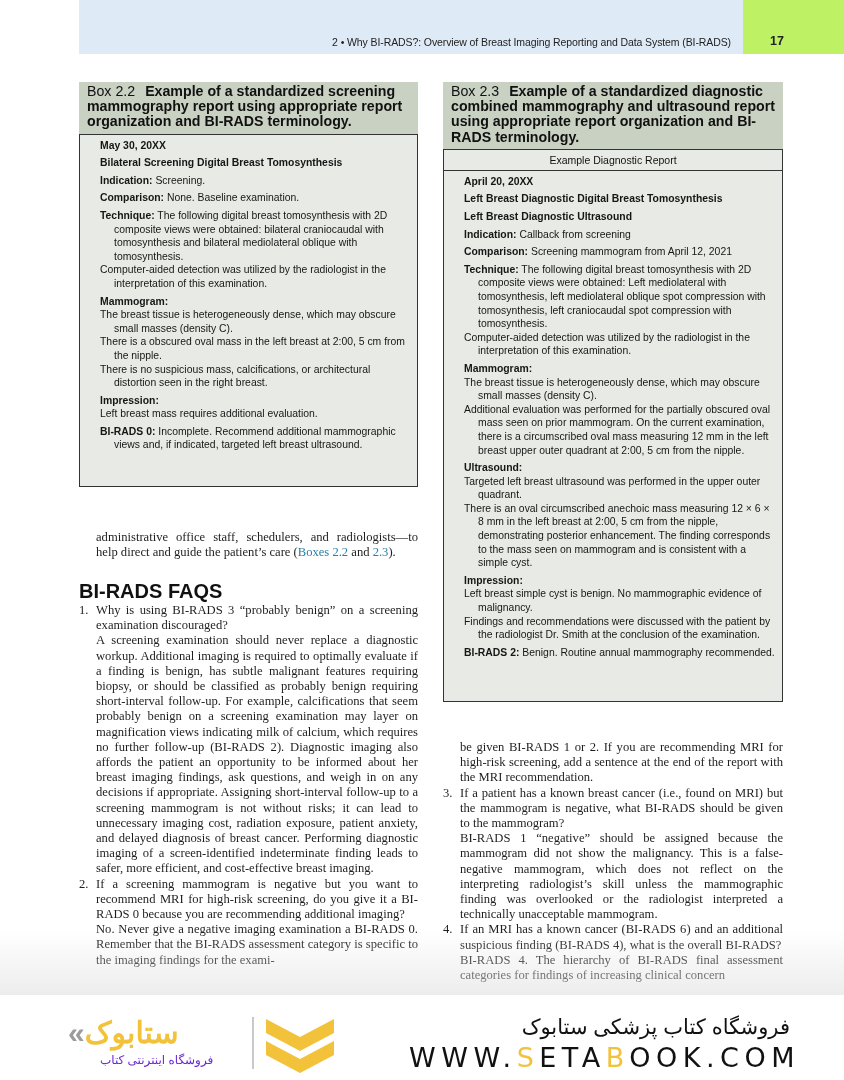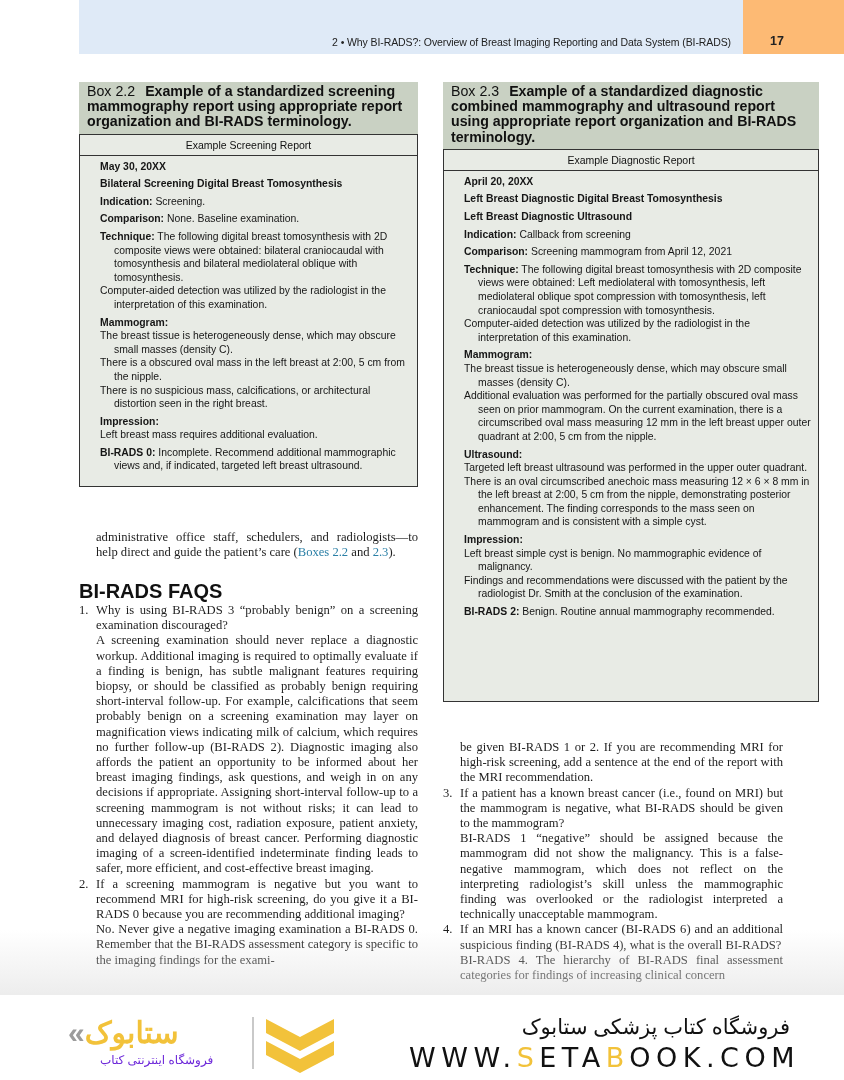--- a/index.html
+++ b/index.html
@@ -2,21 +2,21 @@
 <html><head>
 <meta charset="utf-8">
 <style>
   * { box-sizing: border-box; margin: 0; padding: 0; }
   html, body { width: 844px; height: 1080px; background: #ffffff; overflow: hidden; }
   body { position: relative; font-family: "Liberation Sans", sans-serif; color: #1a1a1a; }
 
   
   .run-head { position: absolute; left: 79px; top: 0; width: 664px; height: 54px; background: #dfeaf7; }
   .run-head-text { position: absolute; right: 12px; bottom: 6px; font-family: "Liberation Sans", sans-serif; font-size: 10.5px; color: #222; letter-spacing: -0.1px; }
-  .page-num-box { position: absolute; left: 743px; top: 0; width: 101px; height: 54px; background: #fdba74; }
+  .page-num-box { position: absolute; left: 743px; top: 0; width: 101px; height: 54px; background: #bef264; }
   .page-num { position: absolute; left: 27px; bottom: 6px; font-size: 12.5px; font-weight: bold; color: #222; }
 
   
   .box { position: absolute; background: #c9d1c3; }
   .box-title { padding: 2px 8px 4px 8px; font-size: 14.2px; line-height: 15.2px; color: #111; font-weight: bold; }
   .box-title .boxno { font-weight: normal; margin-right: 10px; }
   .box-inner { border: 1.5px solid #333; background: #e8ebe5; margin: 0 0 0 0; }
   .box-inner .caption { text-align: center; font-size: 10.5px; padding: 4px 0 4px 0; border-bottom: 1px solid #333; color: #111; }
   .box-body { padding: 2px 6px 5px 6px; font-size: 10.4px; line-height: 13.6px; color: #161616; }
   .box-body .p { margin-top: 4px; padding-left: 28px; text-indent: -14px; }
@@ -53,40 +53,39 @@
 </div>
 <div class="page-num-box">
   <span class="page-num">17</span>
 </div>
 
 <div class="box" style="left:79px; top:82px; width:339px; height:402px;">
   <div class="box-title">
     <span class="boxno">Box 2.2</span><span>Example of a standardized screening mammography report using appropriate report organization and BI-RADS terminology.</span>
   </div>
   <div class="box-inner" style="height:353px;">
-    <div class="caption">Example Screening Report</div>
     <div class="box-body">
       <div class="p first"><span class="b">May 30, 20XX</span></div>
       <div class="p"><span class="b">Bilateral Screening Digital Breast Tomosynthesis</span></div>
       <div class="p"><span class="b">Indication:</span><span> Screening.</span></div>
       <div class="p"><span class="b">Comparison:</span><span> None. Baseline examination.</span></div>
       <div class="p"><span class="b">Technique:</span><span> The following digital breast tomosynthesis with 2D composite views were obtained: bilateral craniocaudal with tomosynthesis and bilateral mediolateral oblique with tomosynthesis.</span></div>
       <div class="p tight">Computer-aided detection was utilized by the radiologist in the interpretation of this examination.</div>
       <div class="p"><span class="b">Mammogram:</span></div>
       <div class="p tight">The breast tissue is heterogeneously dense, which may obscure small masses (density C).</div>
       <div class="p tight">There is a obscured oval mass in the left breast at 2:00, 5 cm from the nipple.</div>
       <div class="p tight">There is no suspicious mass, calcifications, or architectural distortion seen in the right breast.</div>
       <div class="p"><span class="b">Impression:</span></div>
       <div class="p tight">Left breast mass requires additional evaluation.</div>
       <div class="p"><span class="b">BI-RADS 0:</span><span> Incomplete. Recommend additional mammographic views and, if indicated, targeted left breast ultrasound.</span></div>
     </div>
   </div>
 </div>
 
-<div class="box" style="left:443px; top:82px; width:376px; height:617px;">
+<div class="box" style="left:443px; top:82px; width:340px; height:617px;">
   <div class="box-title">
     <span class="boxno">Box 2.3</span><span>Example of a standardized diagnostic combined mammography and ultrasound report using appropriate report organization and BI-RADS terminology.</span>
   </div>
   <div class="box-inner" style="height:553px;">
     <div class="caption">Example Diagnostic Report</div>
     <div class="box-body">
       <div class="p first"><span class="b">April 20, 20XX</span></div>
       <div class="p"><span class="b">Left Breast Diagnostic Digital Breast Tomosynthesis</span></div>
       <div class="p"><span class="b">Left Breast Diagnostic Ultrasound</span></div>
       <div class="p"><span class="b">Indication:</span><span> Callback from screening</span></div>

